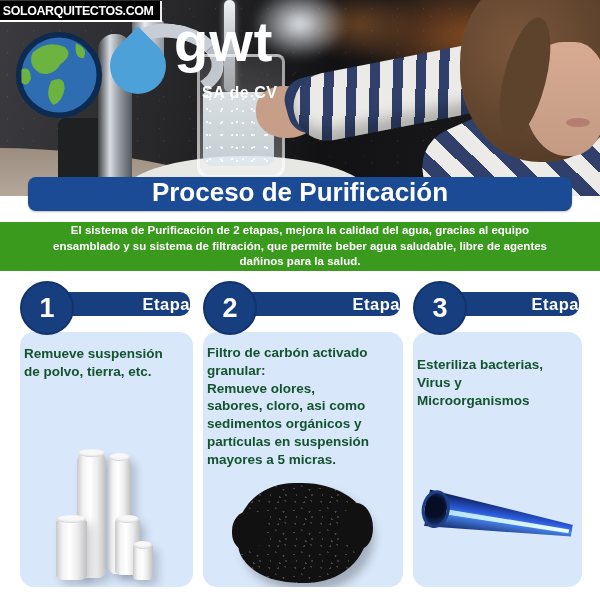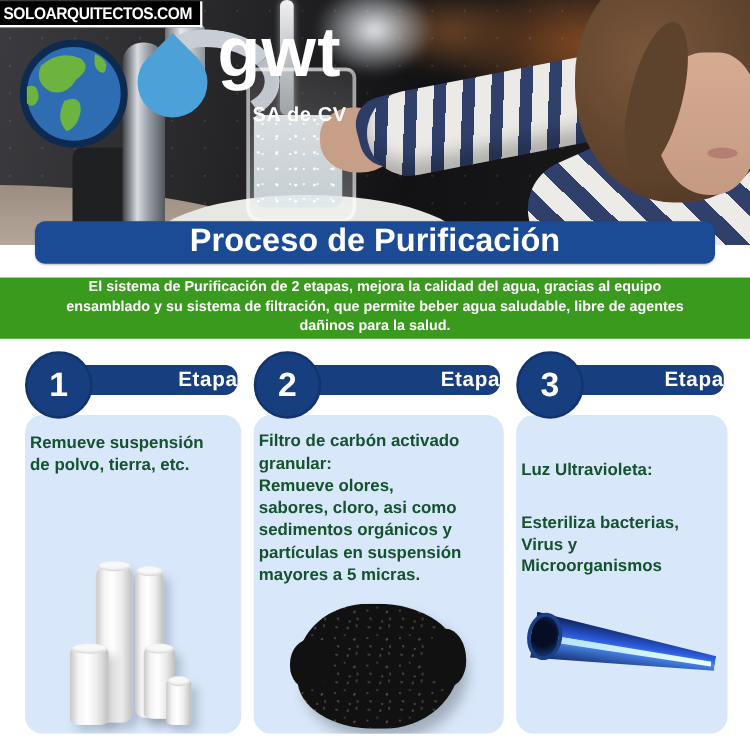--- a/index.html
+++ b/index.html
@@ -246,21 +246,20 @@
 
   <div class="stage stage-3">
     <div class="card"></div>
     <div class="etapa-bar">
       <span>Etapa</span>
     </div>
     <div class="num-circle">
       <span>3</span>
     </div>
     <div class="stage-text">
-      <div class="stage-heading">Luz Ultravioleta:</div>
       <div class="stage-body">Esteriliza bacterias,
 Virus y
 Microorganismos</div>
     </div>
     <div class="uvlamp">
       <div class="uv-tube"></div>
       <div class="uv-core"></div>
       <div class="uv-cap"></div>
     </div>
   </div>

